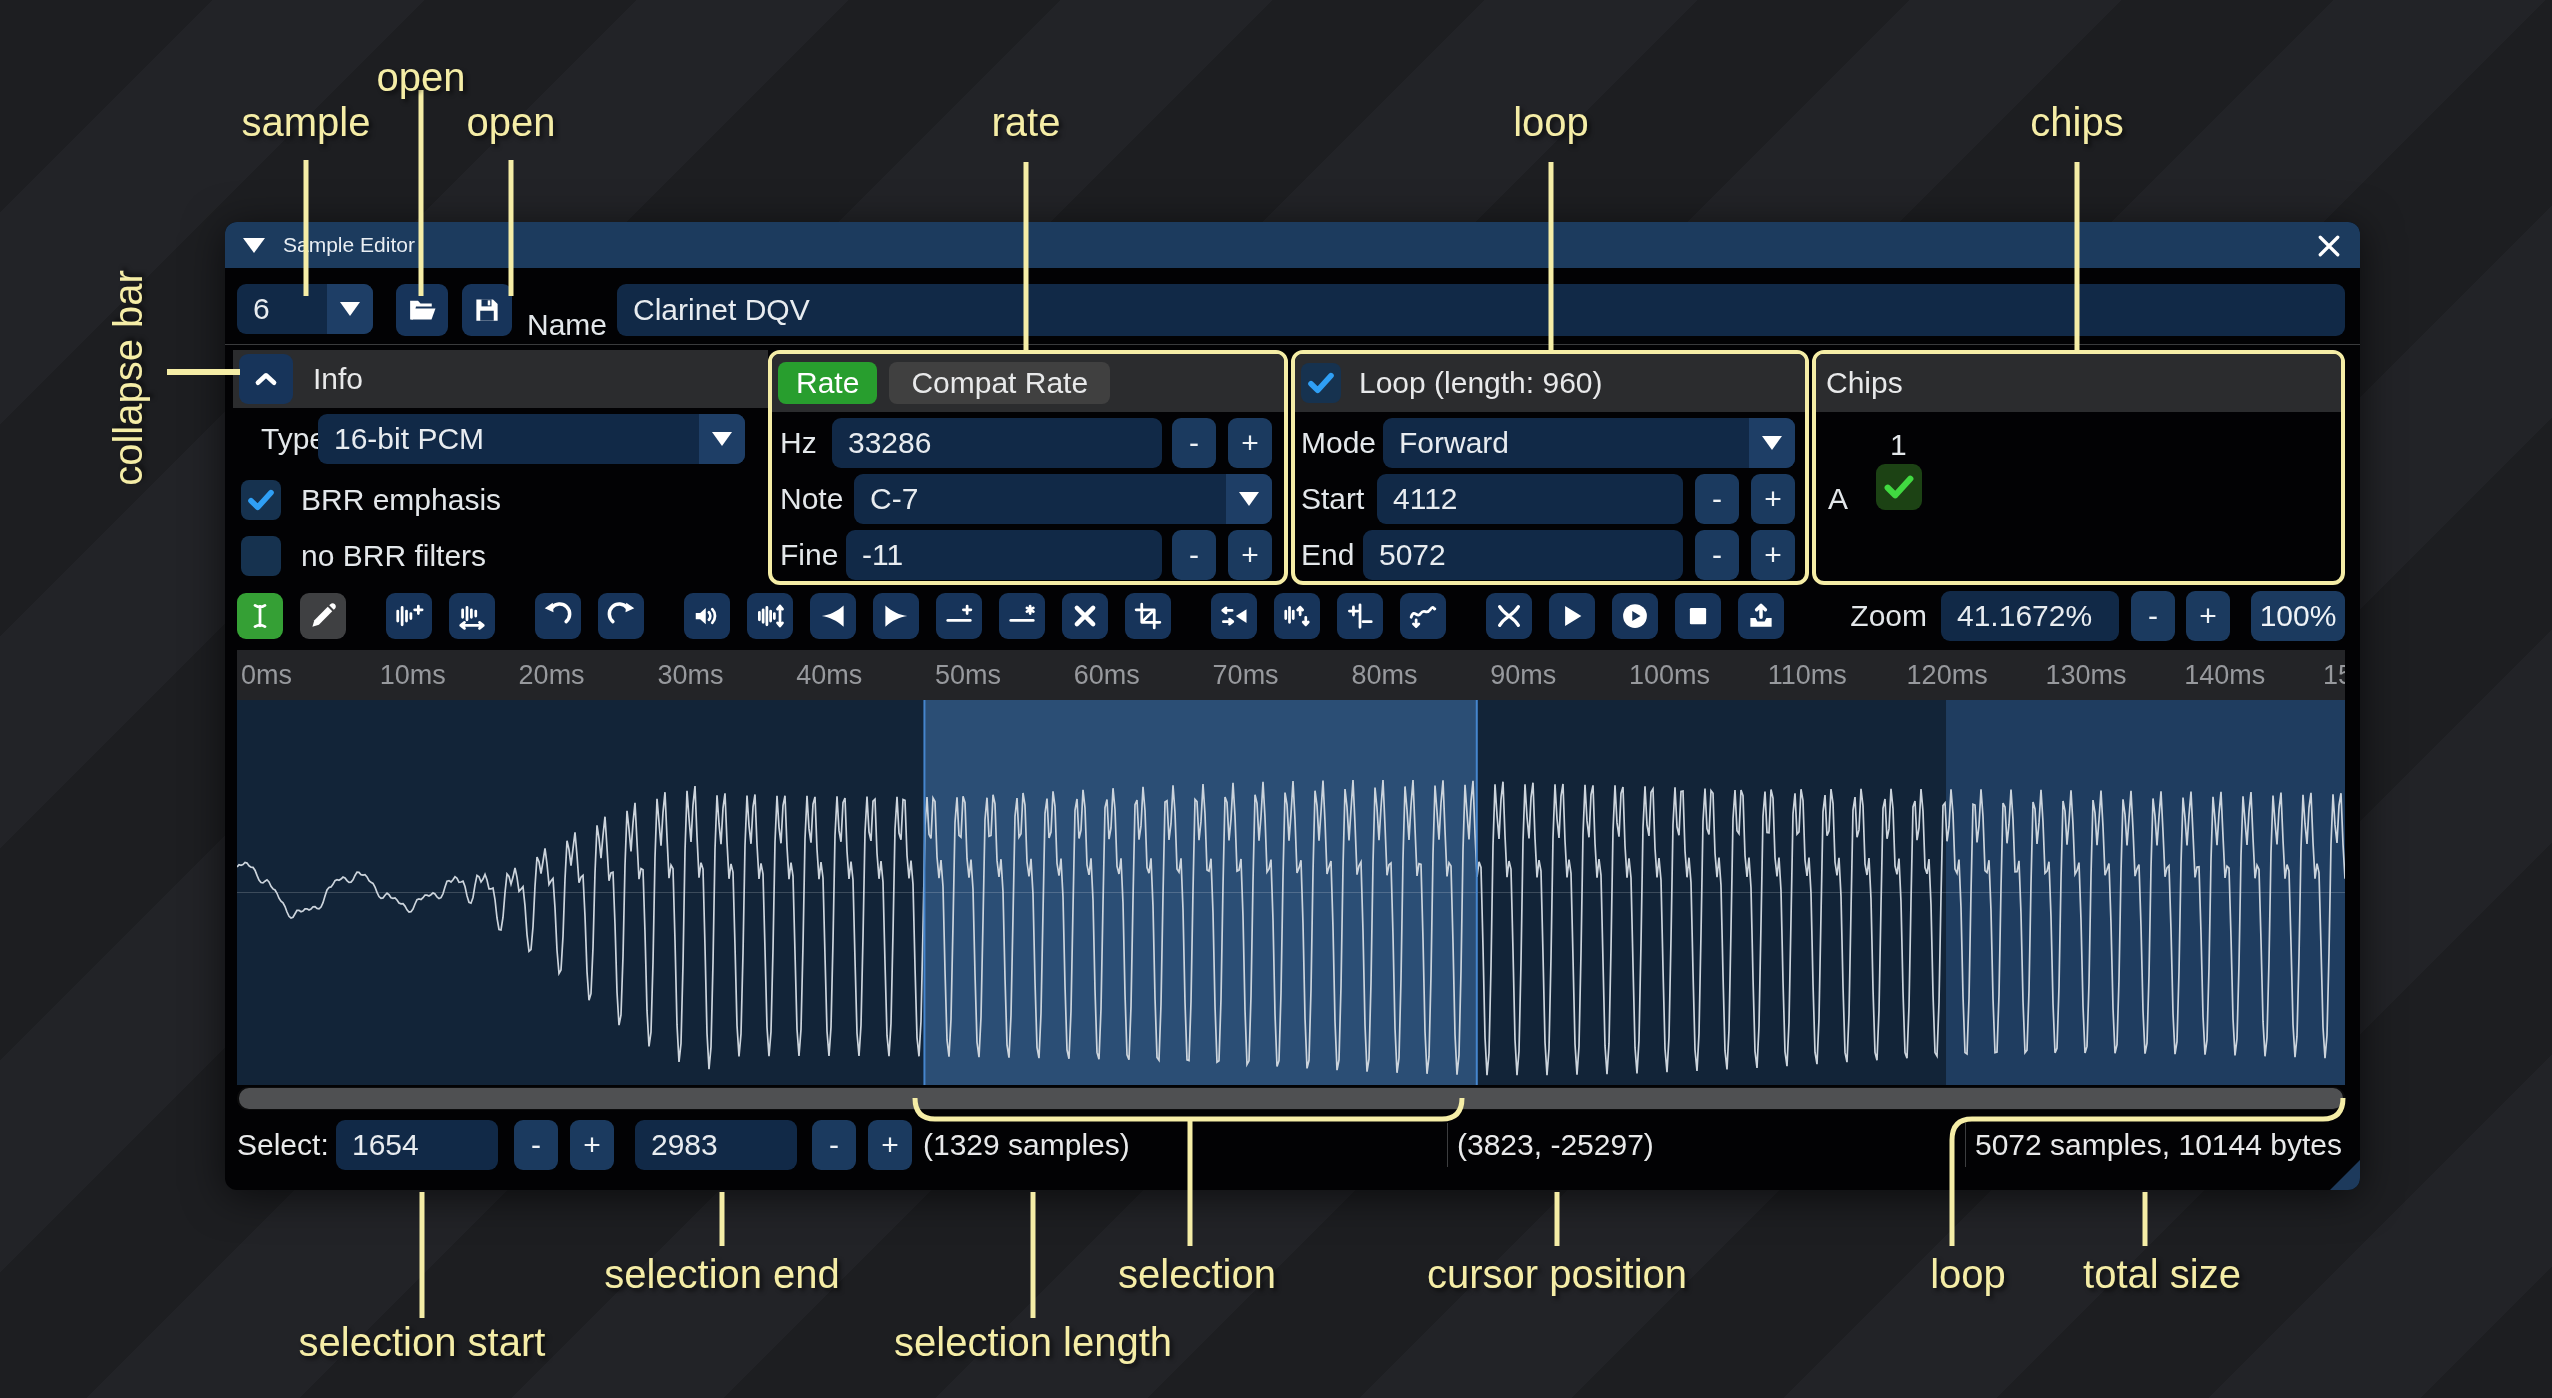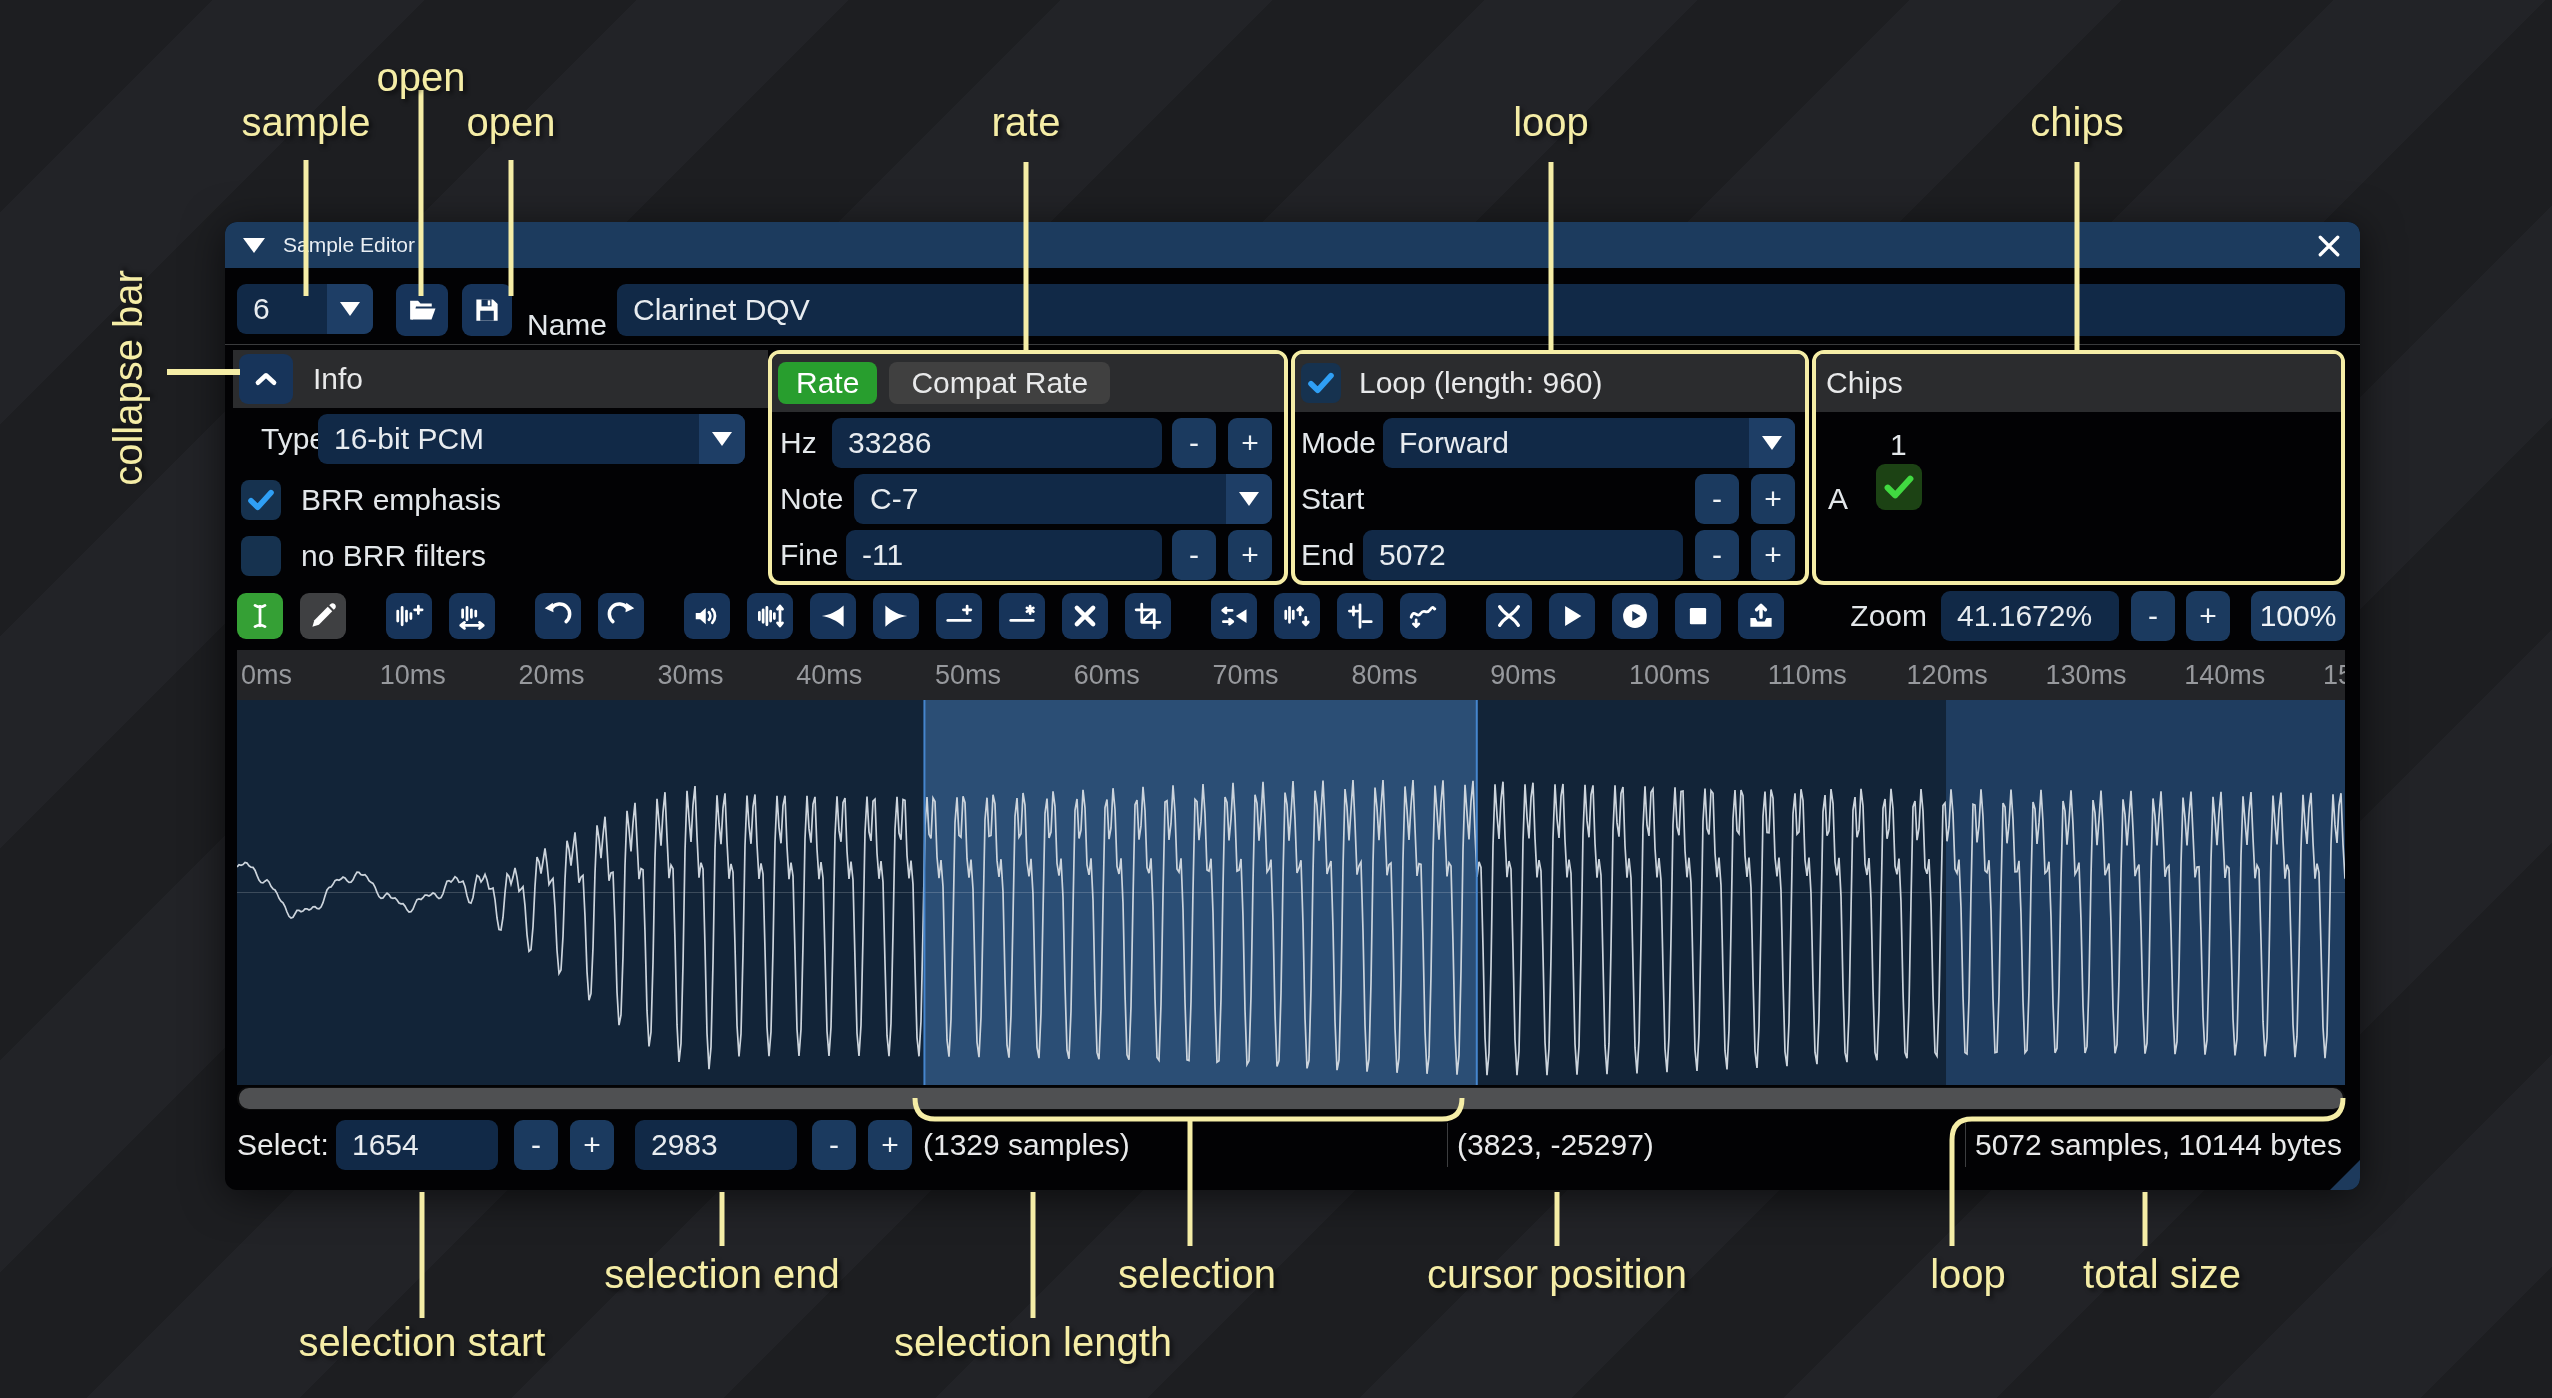--- a/index.html
+++ b/index.html
@@ -173,20 +173,23 @@
         <span style="margin-left:18px;">Loop (length: 960)</span>
       </div>
       <div class="label" style="left:6px;top:64px;">Mode</div>
       <div class="combo" style="left:88px;top:64px;width:412px;">
         <span class="cval">Forward</span>
         <span class="carrow">
             <i class="tri-down"></i>
           </span>
       </div>
       <div class="label" style="left:6px;top:120px;">Start</div>
+      <div class="field" style="left:82px;top:120px;width:306px;height:50px;">
+          <span>4112</span>
+        </div>
       <div class="stepbtn" style="left:400px;top:120px;">-</div>
       <div class="stepbtn" style="left:456px;top:120px;">+</div>
       <div class="label" style="left:6px;top:176px;">End</div>
       <div class="field" style="left:68px;top:176px;width:320px;height:50px;">
           <span>5072</span>
         </div>
       <div class="stepbtn" style="left:400px;top:176px;">-</div>
       <div class="stepbtn" style="left:456px;top:176px;">+</div>
     </div>
 

